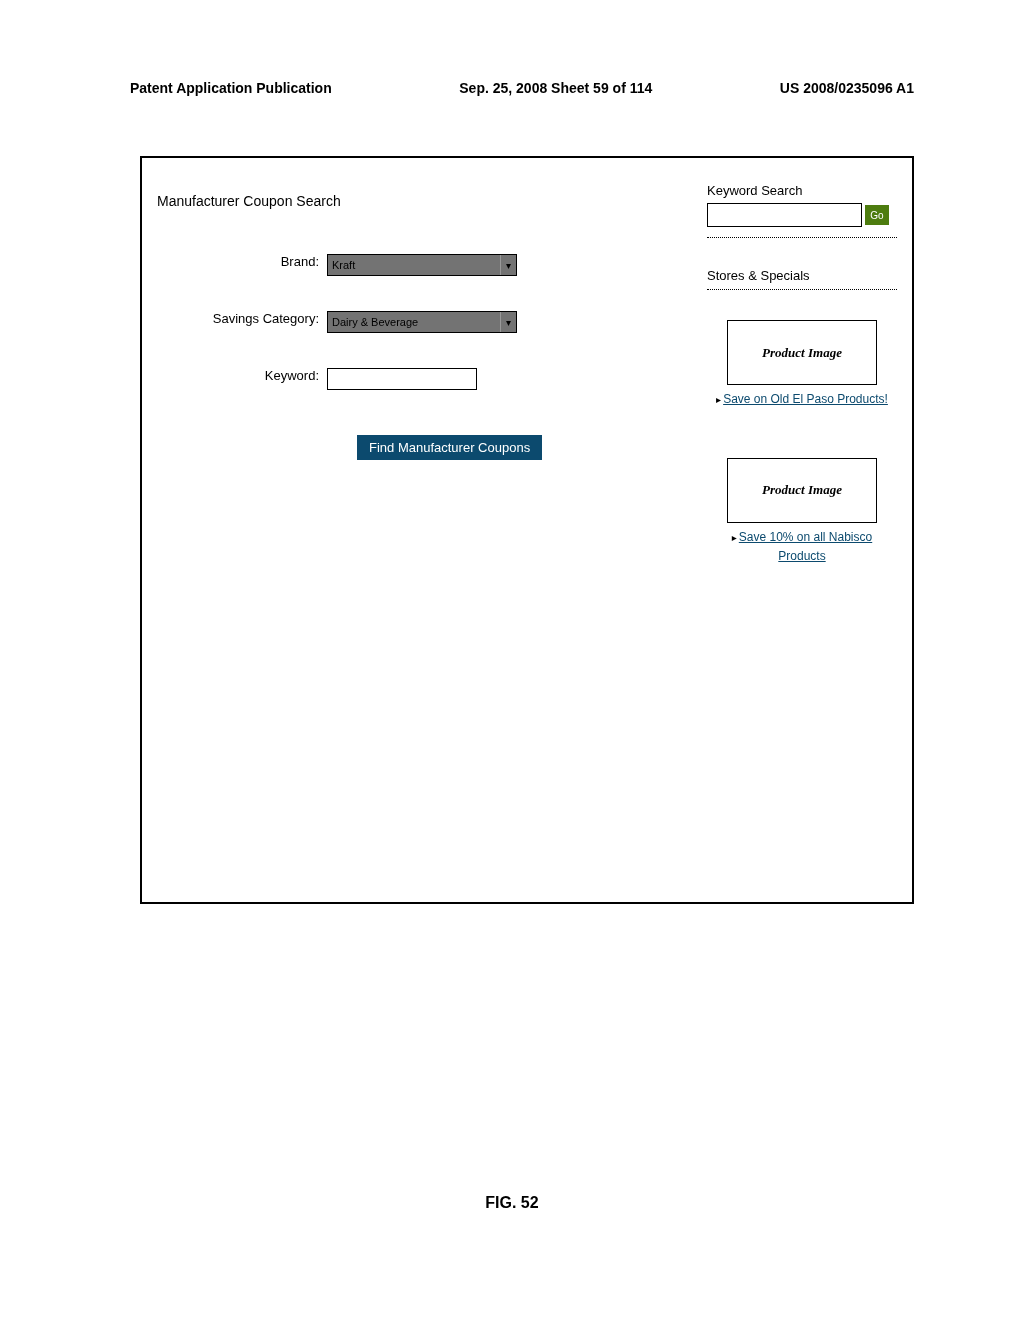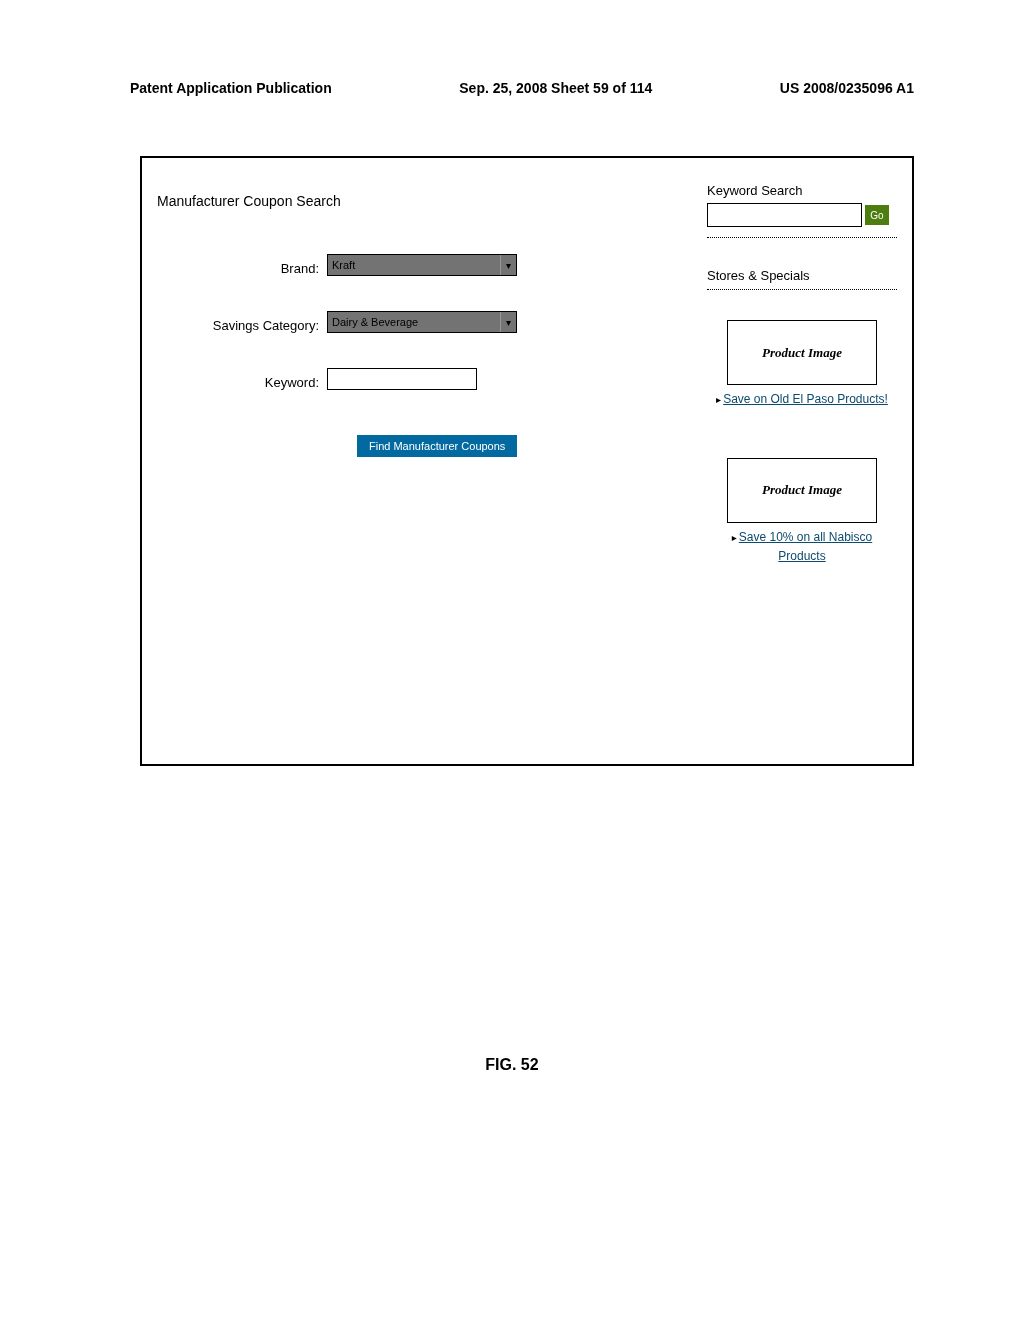--- a/index.html
+++ b/index.html
@@ -25,33 +25,33 @@
     .header-center {
       font-weight: bold;
     }
     .header-right {
       font-weight: bold;
     }
     .figure-container {
       margin: 60px 110px 0 140px;
       border: 2px solid #000;
       display: flex;
-      height: 610px;
+      height: 748px;
     }
     .left-panel {
       flex: 1;
       padding: 35px 20px 20px 15px;
     }
     .search-title {
       font-size: 14px;
       margin-bottom: 45px;
     }
     .form-row {
       display: flex;
-      align-items: flex-end;
+      align-items: flex-start;
       margin-bottom: 35px;
     }
     .form-label {
       width: 170px;
       text-align: right;
       font-size: 13px;
       padding-right: 8px;
     }
     .select-wrap {
       position: relative;
@@ -80,25 +80,25 @@
       font-size: 10px;
     }
     .text-field {
       width: 150px;
       height: 22px;
       border: 1px solid #000;
       padding: 2px 4px;
       font-size: 11px;
     }
     .find-button {
-      background: #0369a1;
+      background: #0c4a6e;
       color: #fff;
       border: none;
       padding: 5px 12px;
-      font-size: 11px;
+      font-size: 13px;
       margin-left: 200px;
       margin-top: 10px;
       cursor: pointer;
     }
     .right-panel {
       width: 220px;
       padding: 25px 15px 20px 15px;
     }
     .keyword-box {
       border-bottom: 1px dotted #000;

